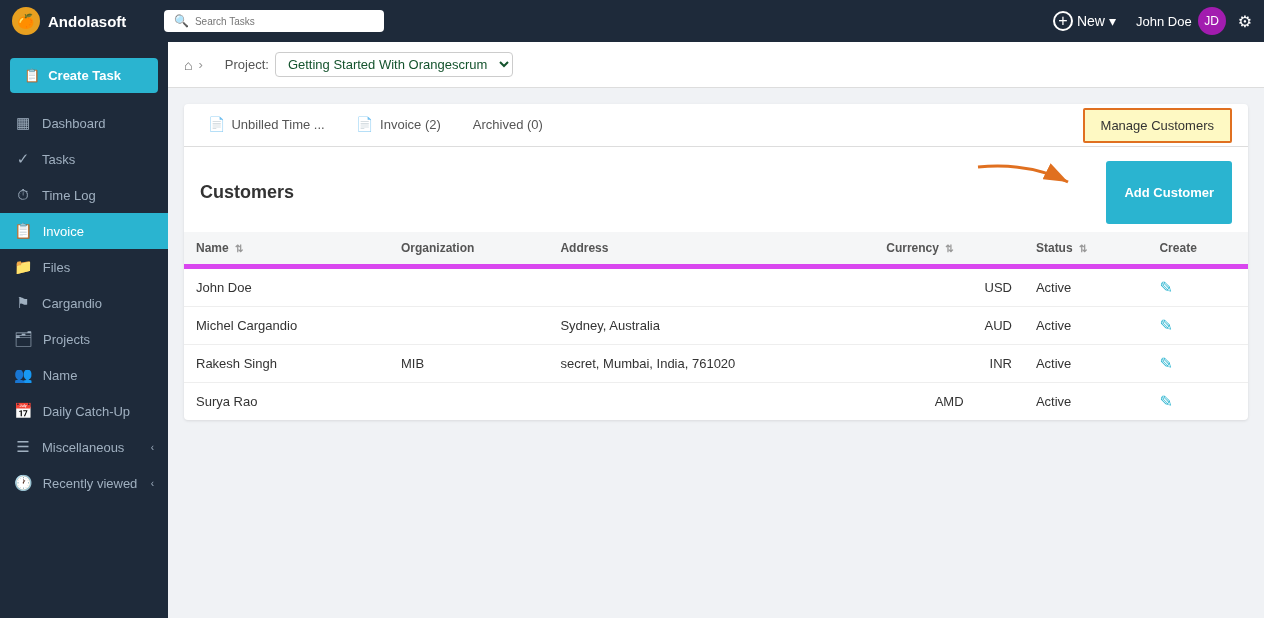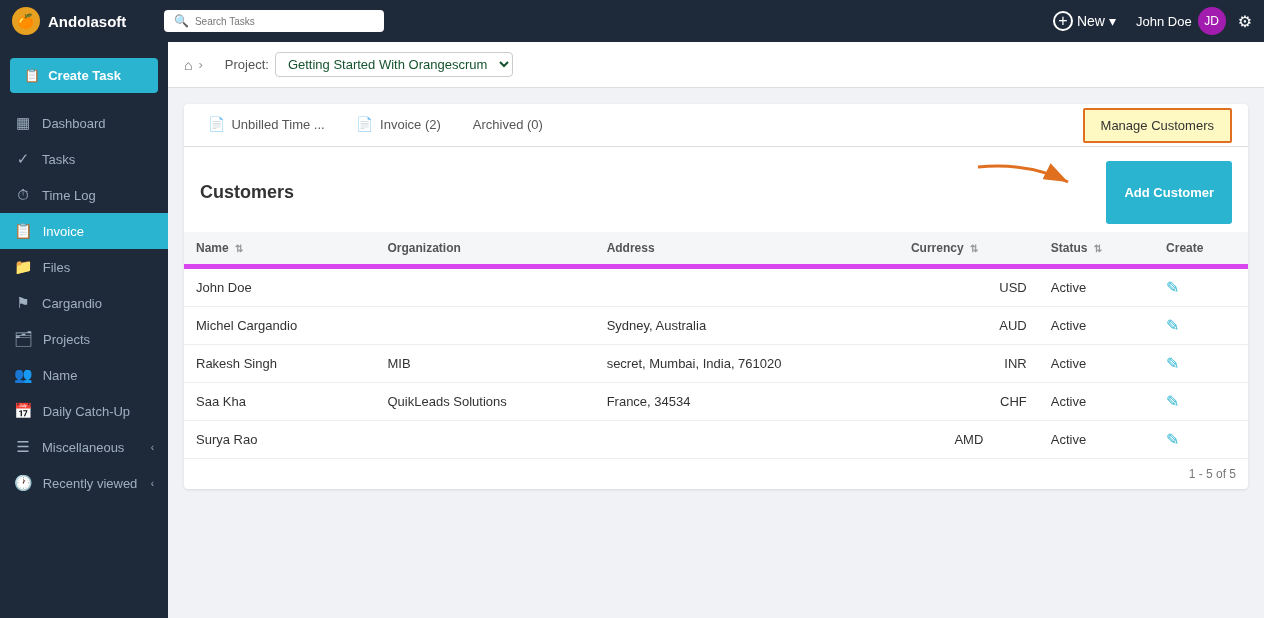--- a/index.html
+++ b/index.html
@@ -457,39 +457,28 @@
       <td>Rakesh Singh</td>
       <td>MIB</td>
       <td>secret, Mumbai, India, 761020</td>
       <td style="text-align:right">INR</td>
       <td>Active</td>
       <td>
         <button class="edit-icon-btn" title="Edit">✎</button>
       </td>
     </tr>
                 <tr>
-      <td>Saa Kha</td>
-      <td>QuikLeads Solutions</td>
-      <td>France, 34534</td>
-      <td style="text-align:right">CHF</td>
-      <td>Active</td>
-      <td>
-        <button class="edit-icon-btn" title="Edit">✎</button>
-      </td>
-    </tr>
-                <tr>
       <td>Surya Rao</td>
       <td></td>
       <td></td>
       <td style="text-align:center">AMD</td>
       <td>Active</td>
       <td>
         <button class="edit-icon-btn" title="Edit">✎</button>
       </td>
     </tr>
               </tbody>
           </table>
-          <div class="pagination-info">1 - 5 of 5</div>
         </div>
       </div>
     </div>
   </div>
 </div>
 
 </body></html>

